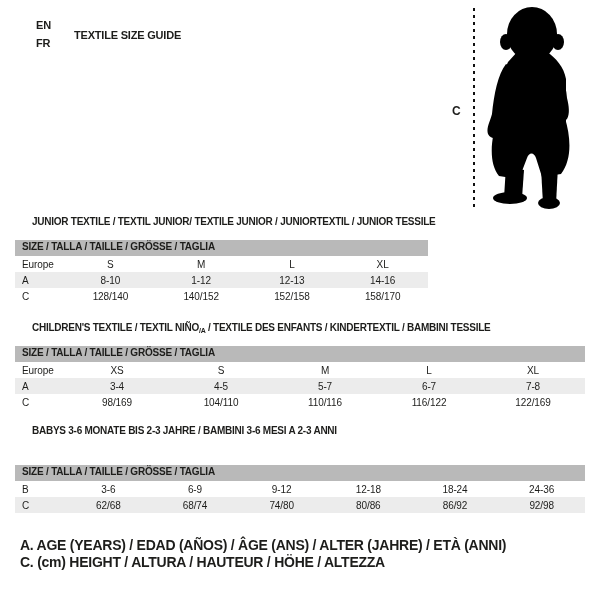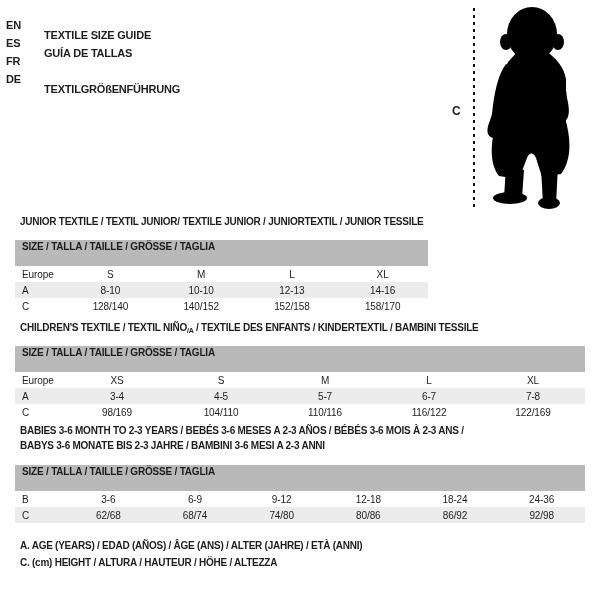--- a/index.html
+++ b/index.html
@@ -3,75 +3,67 @@
 <meta charset="utf-8">
 <style>
   html,body{margin:0;padding:0;}
   body{
     width:600px;height:600px;position:relative;background:#ffffff;
     font-family:"Liberation Sans", sans-serif;color:#1d1d1b;overflow:hidden;
   }
   .abs{position:absolute;}
 
   
-  .langs{left:6px;top:16px;}
+  .langs{left:36px;top:16px;}
   .lang-row{display:flex;height:18px;align-items:center;
     font-weight:700;font-size:11px;letter-spacing:-0.2px;}
   .lang-code{width:38px;}
   .lang-label{white-space:nowrap;margin-top:20px;}
 
   
   .figure{left:450px;top:4px;width:150px;height:210px;}
   .dotted-line{position:absolute;left:23px;top:4px;width:2px;height:200px;
     background:repeating-linear-gradient(to bottom,#101010 0 3px,transparent 3px 7px);}
   .c-marker{position:absolute;left:2px;top:100px;font-weight:700;font-size:12px;}
   .baby-svg{position:absolute;left:36px;top:2px;}
 
   
-  .sec-title{left:20px;font-weight:700;font-size:10px;line-height:15px;
+  .sec-title{left:32px;font-weight:700;font-size:10px;line-height:15px;
     letter-spacing:-0.25px;white-space:nowrap;}
   .subA{font-size:7px;vertical-align:-2px;}
 
   
   .size-table{left:15px;}
   .t-junior{width:413px;}
   .t-wide{width:570px;}
-  .size-bar{height:26px;background:#b9b9b9;font-weight:700;font-size:10px;
+  .size-bar{height:16px;background:#b9b9b9;font-weight:700;font-size:10px;
     line-height:14px;padding-left:7px;letter-spacing:-0.2px;}
   .trow{display:grid;height:16px;align-items:center;font-size:10px;letter-spacing:-0.1px;}
   .cols4{grid-template-columns:50px repeat(4,1fr);}
   .cols5{grid-template-columns:50px repeat(5,1fr);}
   .cols6{grid-template-columns:50px repeat(6,1fr);}
   .alt{background:#ececec;}
   .rlabel{padding-left:7px;text-align:left;}
   .cell{text-align:center;}
 
   
   .notes{left:20px;top:537px;}
-  .note-line{font-weight:700;font-size:10px;line-height:17px;
+  .note-line{font-weight:700;font-size:14px;line-height:17px;
     letter-spacing:-0.25px;white-space:nowrap;}
 </style>
 </head>
 <body>
 
 <div class="abs langs">
   <div class="lang-row">
     <span class="lang-code">EN</span>
     <span class="lang-label">TEXTILE SIZE GUIDE</span>
   </div>
   <div class="lang-row">
-    <span class="lang-code">ES</span>
-    <span class="lang-label">GUÍA DE TALLAS</span>
-  </div>
-  <div class="lang-row">
     <span class="lang-code">FR</span>
-  </div>
-  <div class="lang-row">
-    <span class="lang-code">DE</span>
-    <span class="lang-label">TEXTILGRÖßENFÜHRUNG</span>
   </div>
 </div>
 
 <div class="abs figure">
   <div class="dotted-line"></div>
   <div class="c-marker">C</div>
   <svg class="baby-svg" width="110" height="205" viewBox="0 0 110 205" fill="#000000">
     <ellipse cx="46" cy="28" rx="25" ry="27"></ellipse>
     <ellipse cx="20" cy="36" rx="6" ry="8"></ellipse>
     <ellipse cx="72" cy="36" rx="6" ry="8"></ellipse>
@@ -92,21 +84,21 @@
   <div class="trow cols4">
     <span class="rlabel">Europe</span>
     <span class="cell">S</span>
     <span class="cell">M</span>
     <span class="cell">L</span>
     <span class="cell">XL</span>
   </div>
   <div class="trow cols4 alt">
     <span class="rlabel">A</span>
     <span class="cell">8-10</span>
-    <span class="cell">10-10</span>
+    <span class="cell">1-12</span>
     <span class="cell">12-13</span>
     <span class="cell">14-16</span>
   </div>
   <div class="trow cols4">
     <span class="rlabel">C</span>
     <span class="cell">128/140</span>
     <span class="cell">140/152</span>
     <span class="cell">152/158</span>
     <span class="cell">158/170</span>
   </div>
@@ -137,21 +129,20 @@
     <span class="rlabel">C</span>
     <span class="cell">98/169</span>
     <span class="cell">104/110</span>
     <span class="cell">110/116</span>
     <span class="cell">116/122</span>
     <span class="cell">122/169</span>
   </div>
 </div>
 
 <div class="abs sec-title" style="top:423px">
-  <div>BABIES 3-6 MONTH TO 2-3 YEARS / BEBÉS 3-6 MESES A 2-3 AÑOS / BÉBÉS 3-6 MOIS À 2-3 ANS /</div>
   <div>BABYS 3-6 MONATE BIS 2-3 JAHRE / BAMBINI 3-6 MESI A 2-3 ANNI</div>
 </div>
 <div class="abs size-table t-wide" style="top:465px">
   <div class="size-bar">SIZE / TALLA / TAILLE / GRÖSSE / TAGLIA</div>
   <div class="trow cols6">
     <span class="rlabel">B</span>
     <span class="cell">3-6</span>
     <span class="cell">6-9</span>
     <span class="cell">9-12</span>
     <span class="cell">12-18</span>

